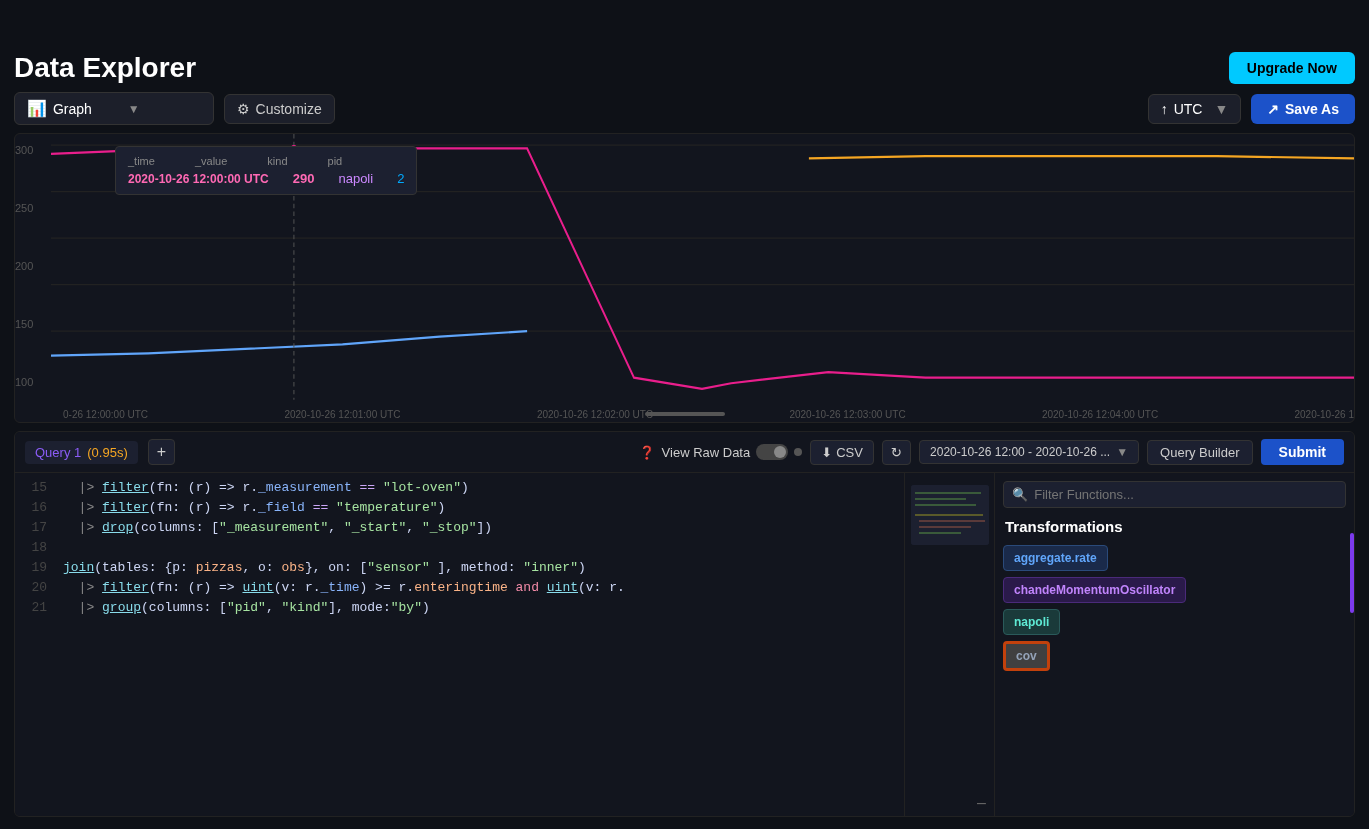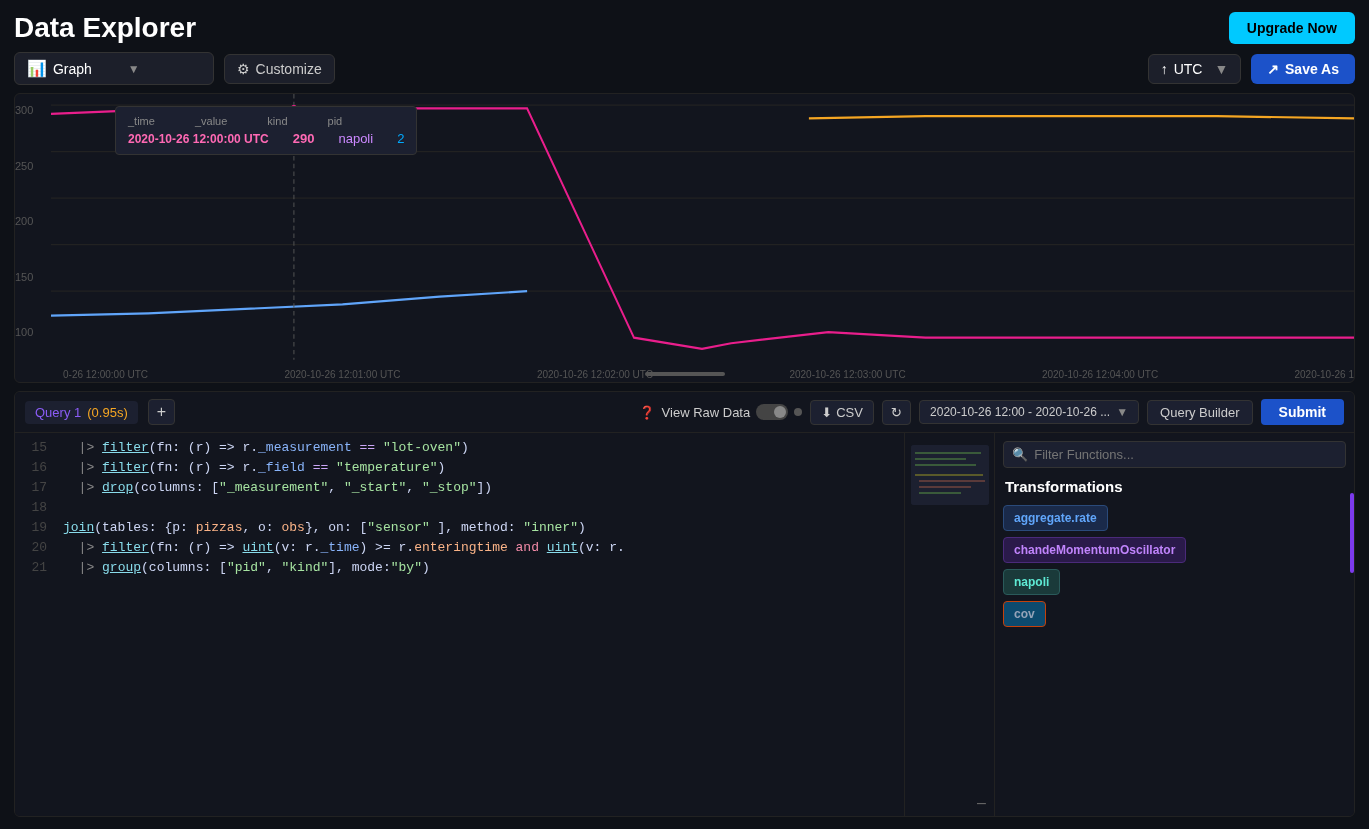--- a/index.html
+++ b/index.html
@@ -17,20 +17,21 @@
       flex-direction: column;
       height: 100%;
       padding: 12px 14px;
       gap: 8px;
     }
     
     .app-header {
       display: flex;
       align-items: center;
       justify-content: space-between;
+      margin-top: 40px;
     }
     .app-title {
       font-size: 28px;
       font-weight: 700;
       color: #ffffff;
     }
     .upgrade-btn {
       background: #00c9ff;
       color: #000;
       border: none;
@@ -371,26 +372,26 @@
       padding: 5px 10px;
       border-radius: 4px;
       font-size: 12px;
       font-weight: 600;
       cursor: pointer;
       width: fit-content;
     }
     .fn-tag-blue { background: #1a2a4a; color: #60a5fa; border: 1px solid #2a4a7a; }
     .fn-tag-purple { background: #2a1a4a; color: #c084fc; border: 1px solid #4a2a7a; }
     .fn-tag-teal { background: #1a3a3a; color: #5eead4; border: 1px solid #2a5a5a; }
-    .fn-tag-gray { background: #0c4a6e; color: #94a3b8; border: 1px solid #c2410c; }
+    .fn-tag-gray { background: #404040; color: #94a3b8; border: 3px solid #c2410c; }
     .y-axis-labels {
       position: absolute;
       left: 0;
       top: 0;
-      bottom: 44px;
+      bottom: 34px;
       display: flex;
       flex-direction: column;
       justify-content: space-between;
       padding: 10px 0 0 0;
       pointer-events: none;
     }
     .y-label { color: #555; font-size: 11px; text-align: right; padding-right: 4px; }
     .x-axis-labels {
       position: absolute;
       bottom: 2px;

